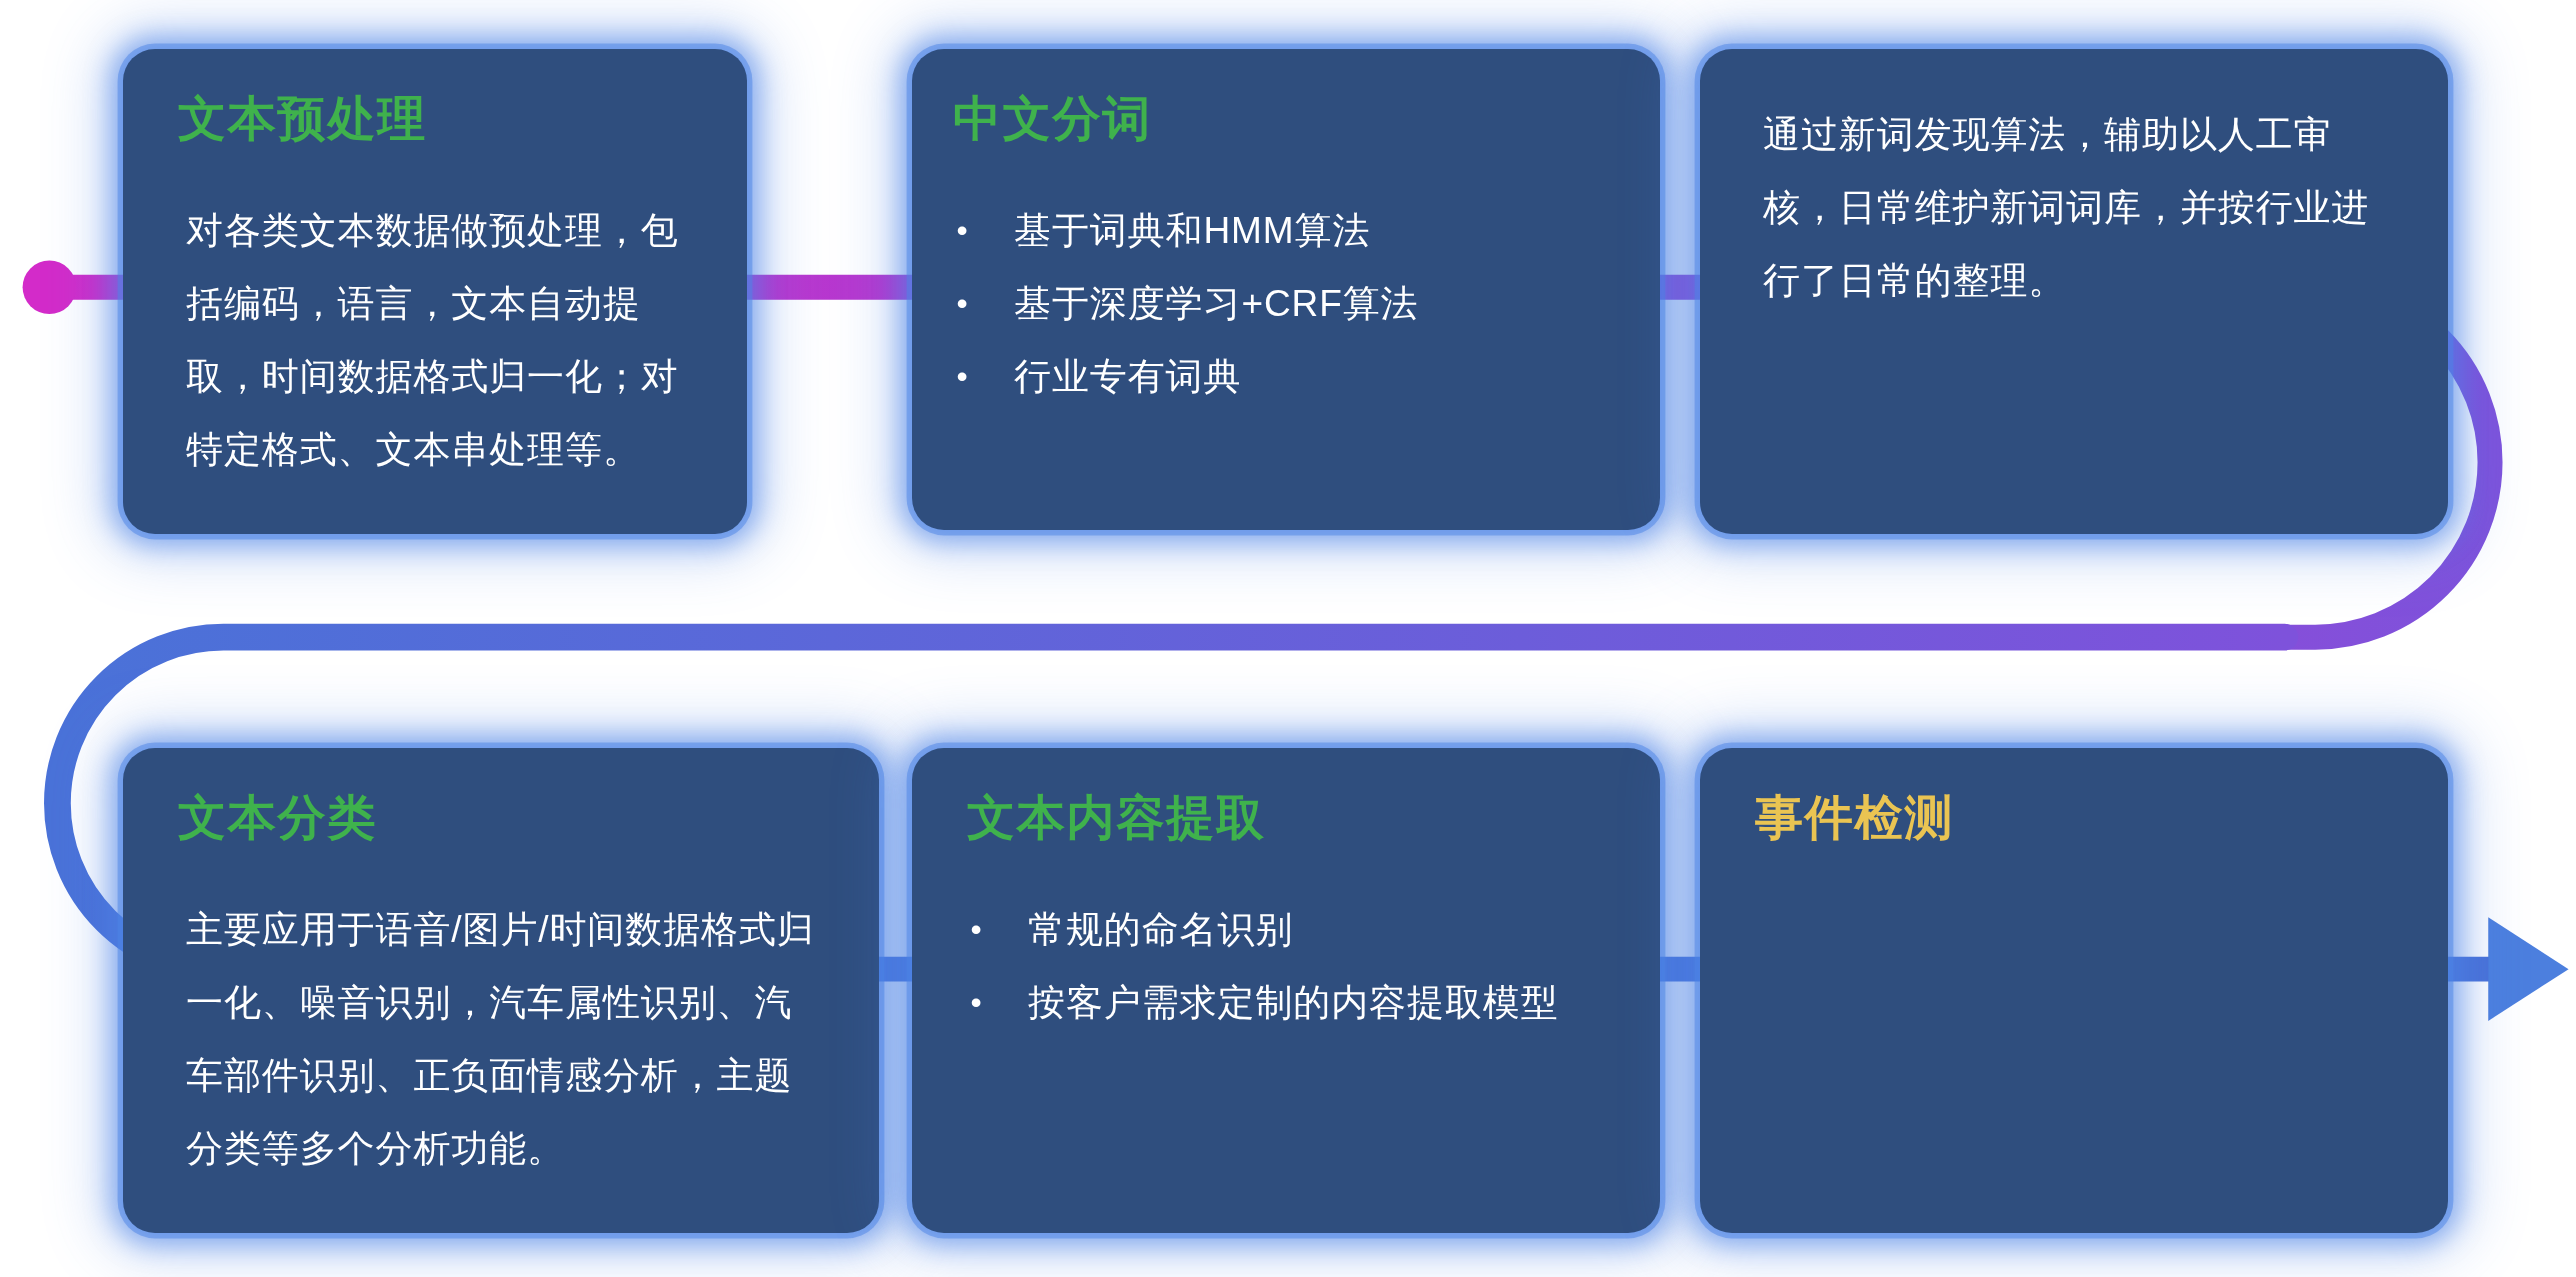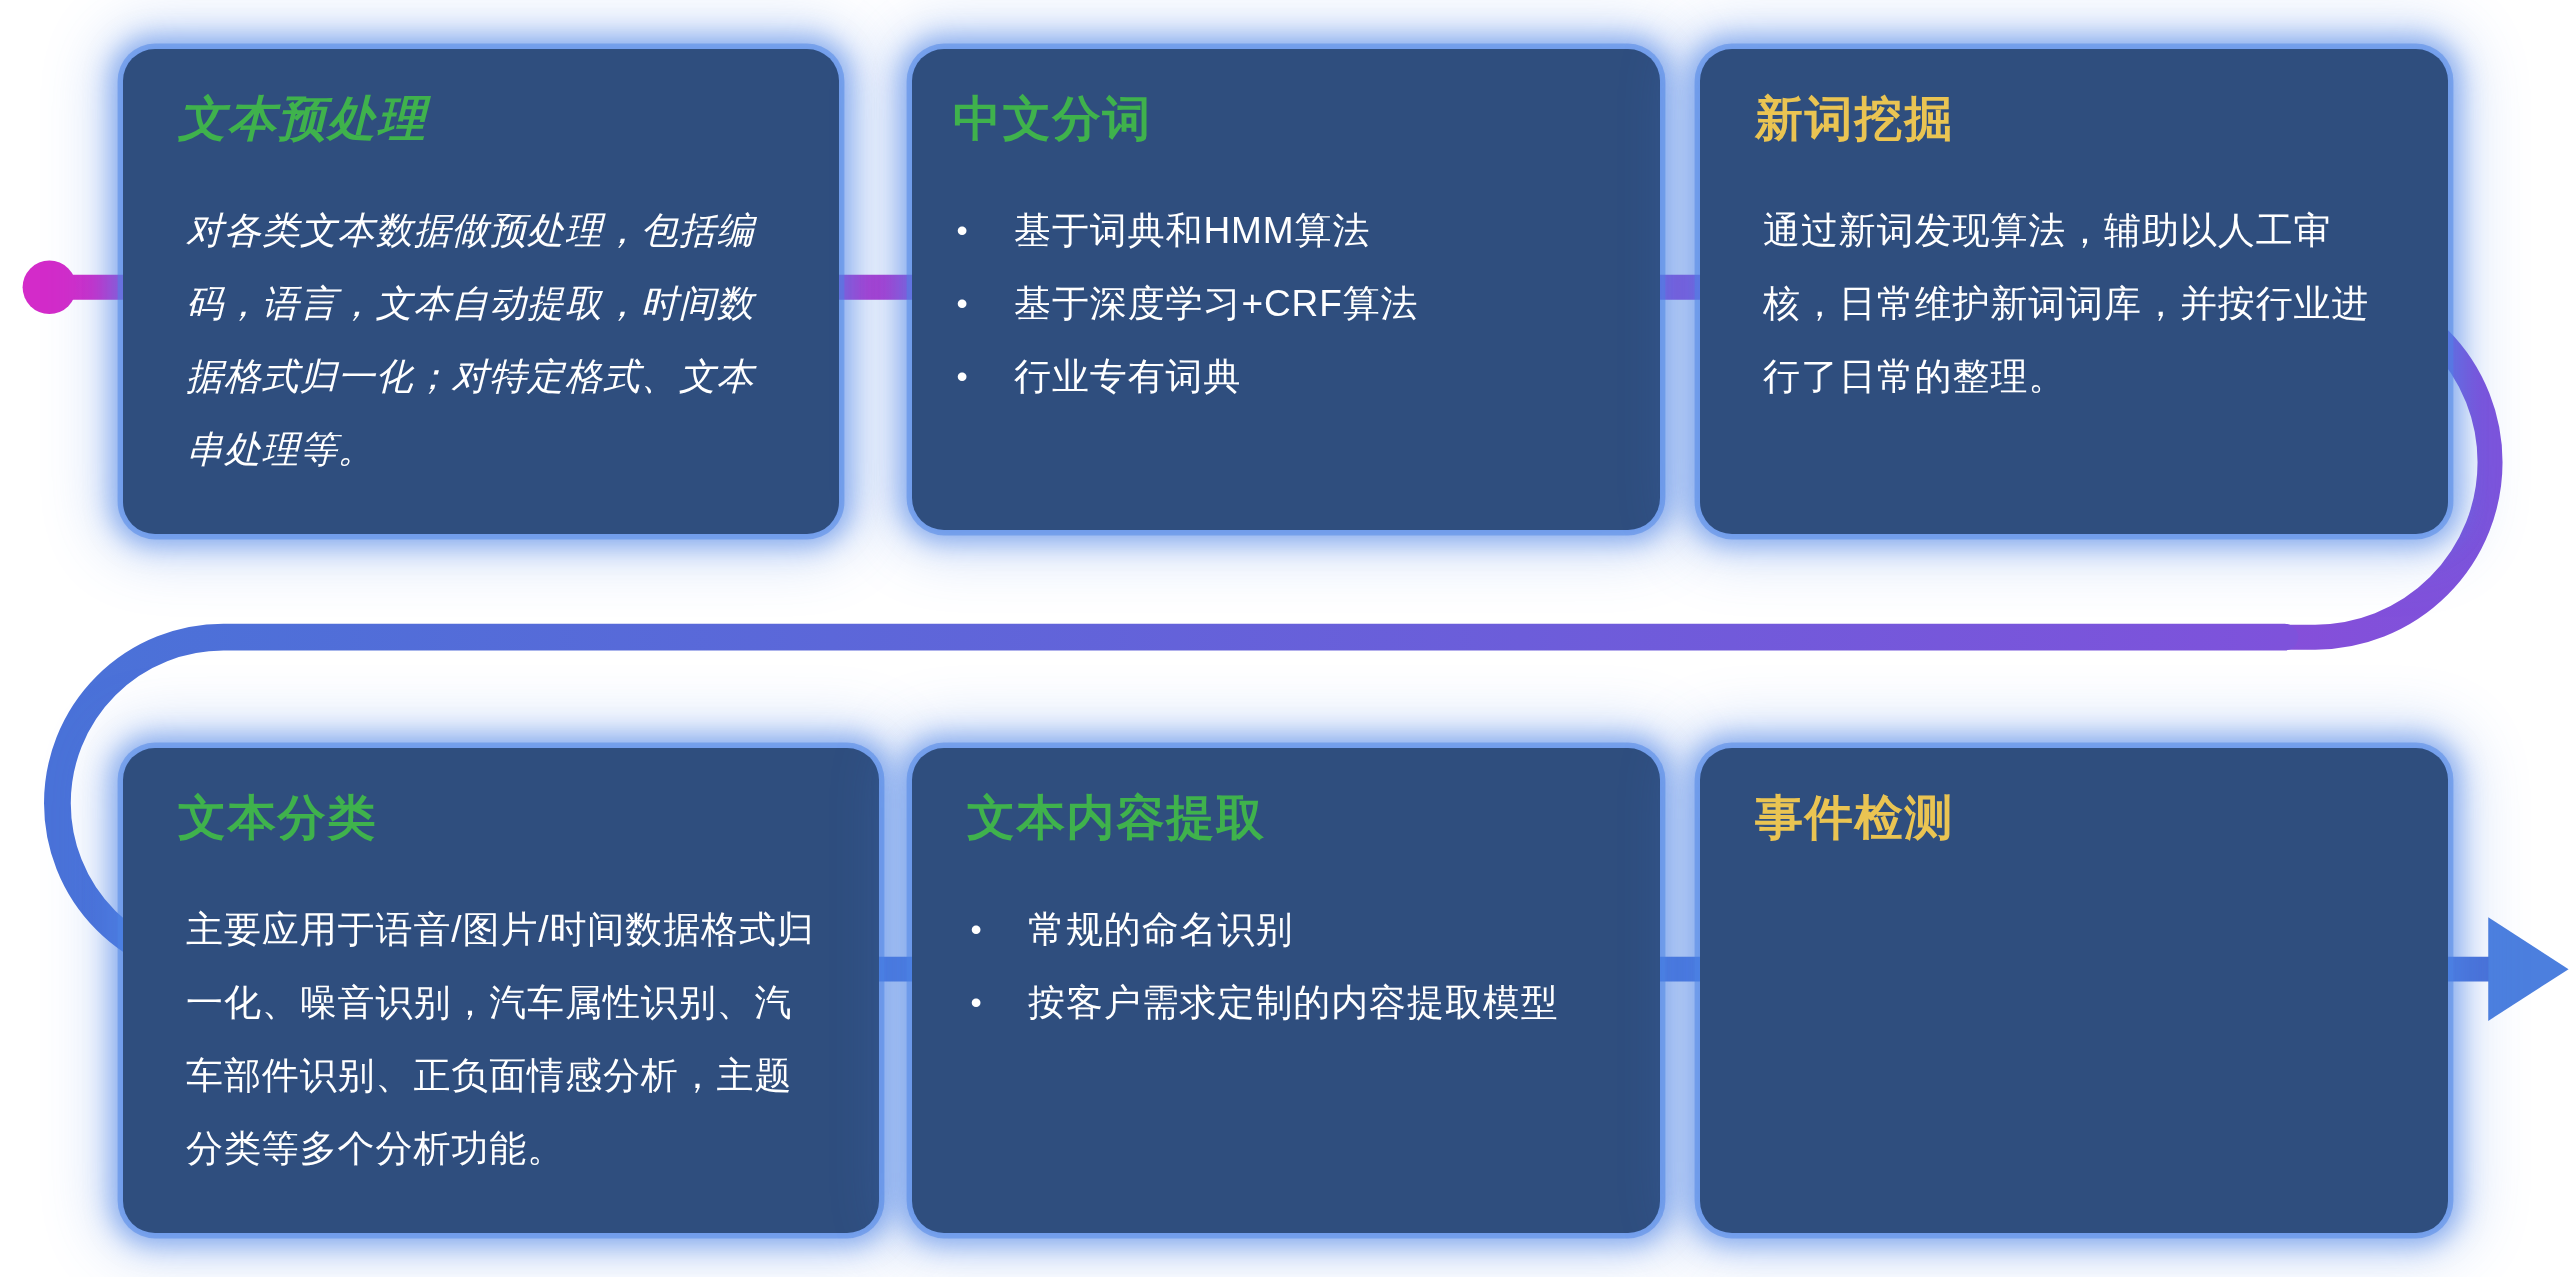--- a/index.html
+++ b/index.html
@@ -87,36 +87,35 @@
 
     <path d="M 2560 714 H 250 A 186 186 0 0 0 250 1086 H 276" stroke="url(#gradReturn)" stroke-width="30" fill="none" stroke-linecap="round"></path>
 
     <path d="M 262 1086 H 2796" stroke-width="28" fill="none" stroke-linecap="round" stroke="#4A72D8"></path>
 
     <circle cx="55" cy="322" r="30" fill="#D32BC9"></circle>
 
     <polygon points="2788,1028 2878,1086 2788,1144" fill="#4C7FDE"></polygon>
   </svg>
 
-  <section class="card" style="left:123px; top:49px; width:716px; height:485px;font-style:italic;">
+  <section class="card" style="left:123px; top:49px; width:624px; height:485px;">
     <h2 class="card-title green">文本预处理</h2>
     <p class="card-body">对各类文本数据做预处理，包括编码，语言，文本自动提取，时间数据格式归一化；对特定格式、文本串处理等。</p>
   </section>
 
   <section class="card" style="left:912px; top:49px; width:748px; height:481px;padding-left:41px;">
     <h2 class="card-title green">中文分词</h2>
     <ul class="card-list">
       <li>基于词典和HMM算法</li>
       <li>基于深度学习+CRF算法</li>
       <li>行业专有词典</li>
     </ul>
   </section>
 
   <section class="card" style="left:1700px; top:49px; width:748px; height:485px;">
-    <h2 class="card-title yellow">新词挖掘</h2>
     <p class="card-body">通过新词发现算法，辅助以人工审核，日常维护新词词库，并按行业进行了日常的整理。</p>
   </section>
 
   <section class="card" style="left:123px; top:748px; width:756px; height:485px;">
     <h2 class="card-title green">文本分类</h2>
     <p class="card-body">主要应用于语音/图片/时间数据格式归一化、噪音识别，汽车属性识别、汽车部件识别、正负面情感分析，主题分类等多个分析功能。</p>
   </section>
 
   <section class="card" style="left:912px; top:748px; width:748px; height:485px;">
     <h2 class="card-title green">文本内容提取</h2>

